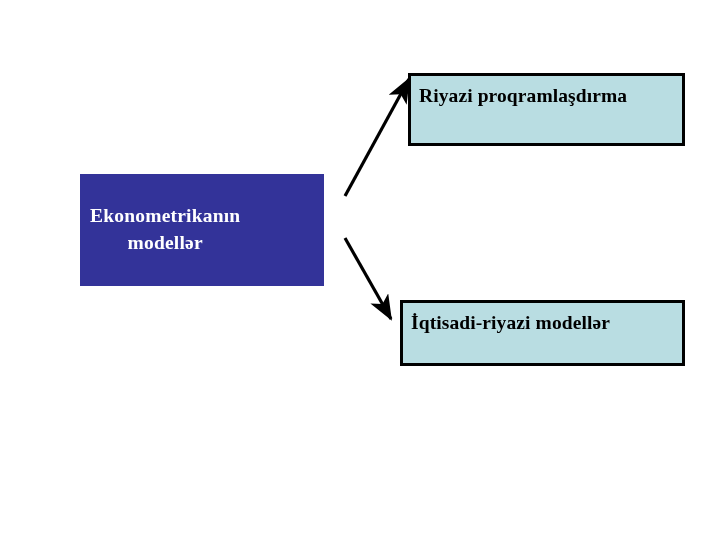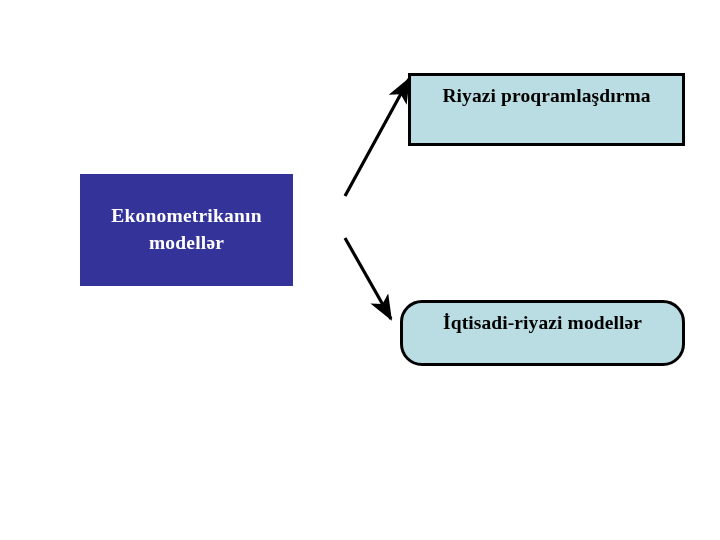--- a/index.html
+++ b/index.html
@@ -12,27 +12,27 @@
     width: 720px;
     height: 540px;
     background: #ffffff;
     overflow: hidden;
     font-family: "Liberation Serif", "DejaVu Serif", serif;
   }
   .node {
     position: absolute;
     box-sizing: border-box;
     display: flex;
-    justify-content: center;
+    justify-content: flex-start;
     text-align: center;
   }
   .node-main {
     left: 80px;
     top: 174px;
-    width: 213px;
+    width: 244px;
     height: 112px;
     background: #333399;
     color: #ffffff;
     border: 0;
     align-items: center;
   }
   .node-main .label {
     font-size: 19.5px;
     font-weight: bold;
     line-height: 1.36;
@@ -57,21 +57,20 @@
     left: 408px;
     top: 73px;
     width: 277px;
     height: 73px;
   }
   .node-bottom {
     left: 400px;
     top: 300px;
     width: 285px;
     height: 66px;
-    border-radius: 22px;
   }
   #connectors {
     position: absolute;
     left: 0;
     top: 0;
     width: 720px;
     height: 540px;
     pointer-events: none;
   }
 </style>

